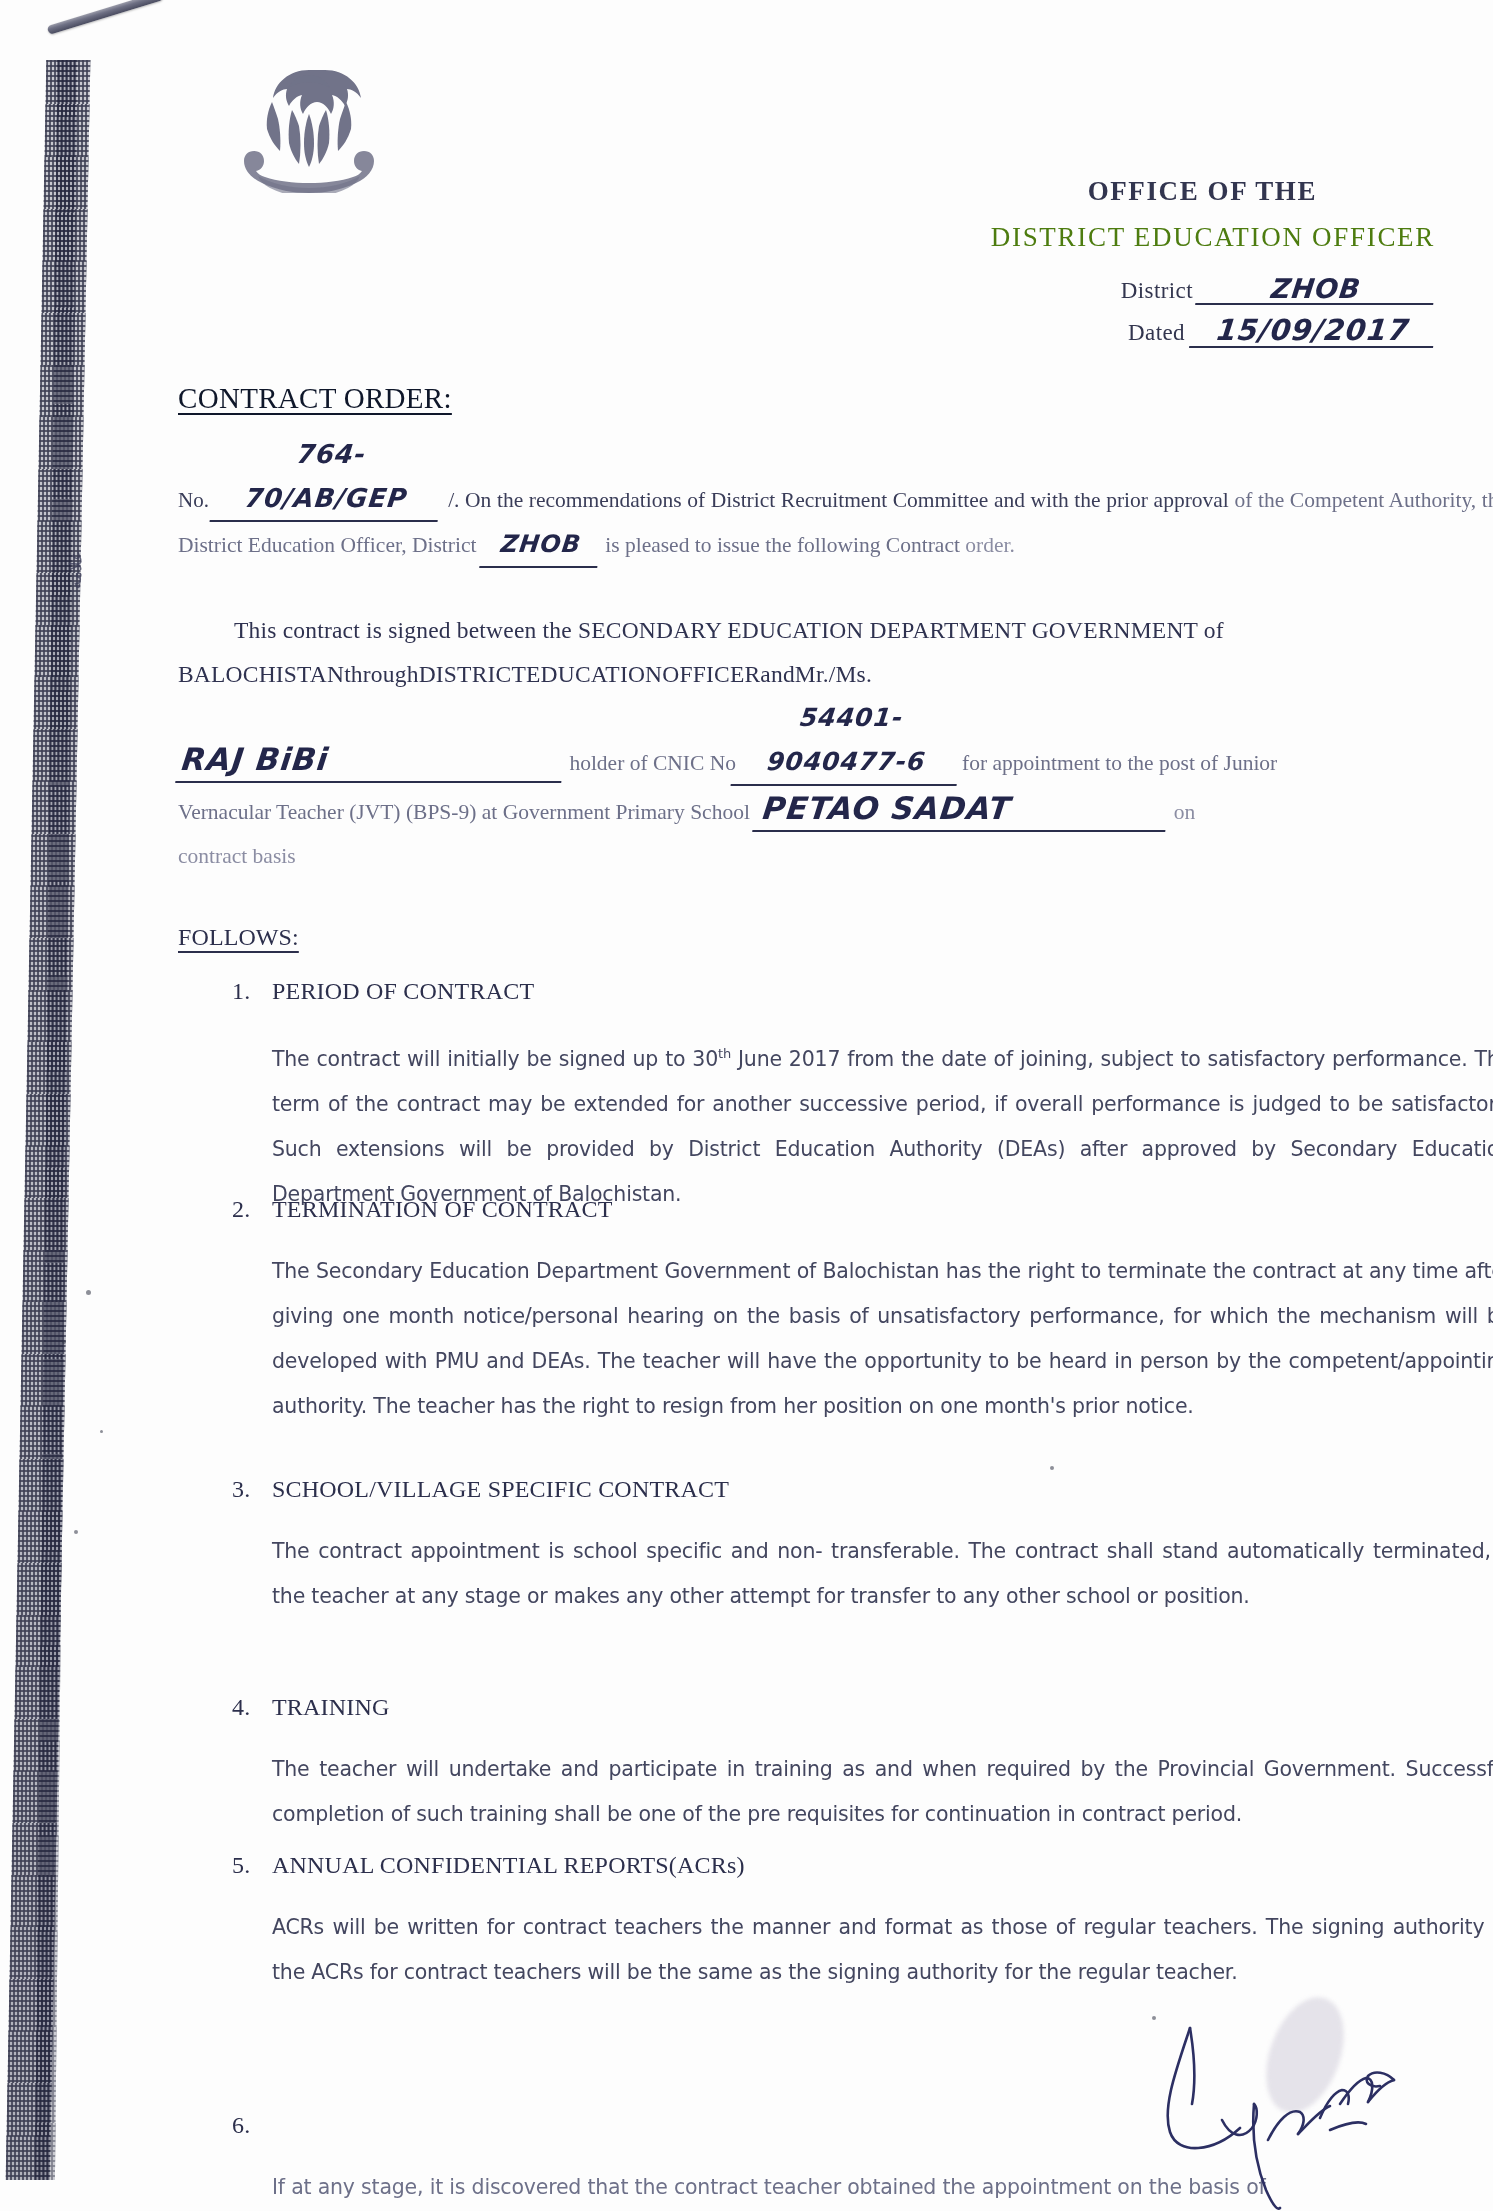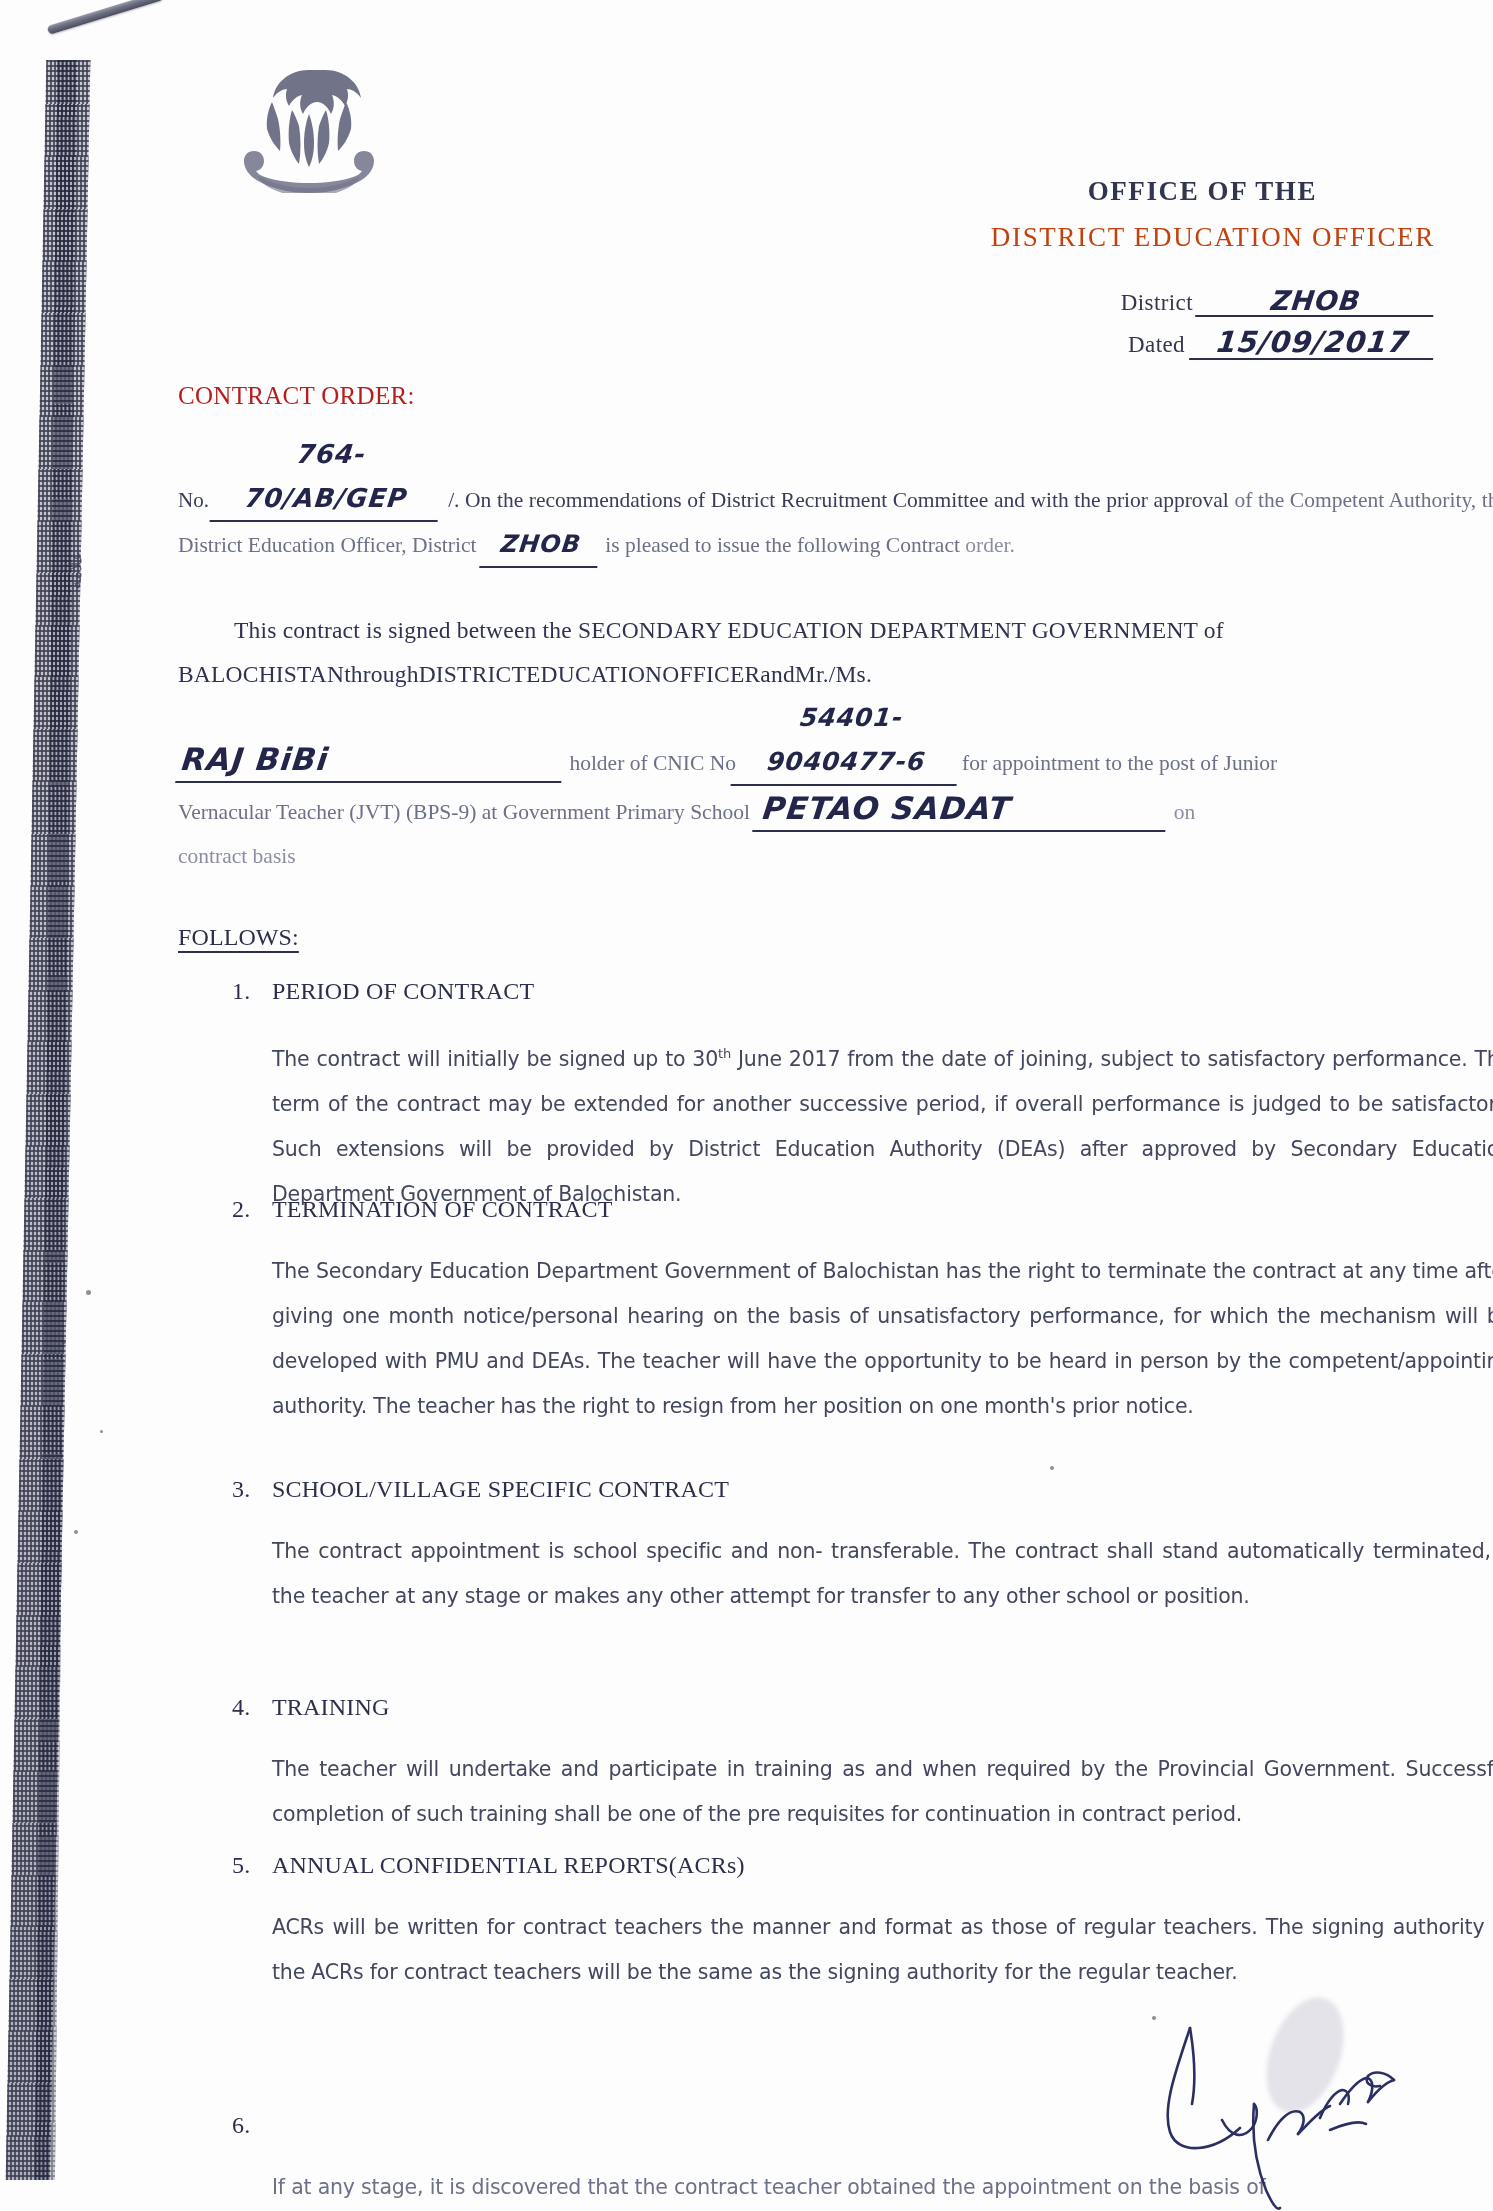--- a/index.html
+++ b/index.html
@@ -94,22 +94,22 @@
     font-size: 27px;
     letter-spacing: 1.6px;
     color: #32354f;
     margin-bottom: 19px;
     margin-right: 118px;
     font-weight: bold;
   }
   .hdr-line2 {
     font-size: 27px;
     letter-spacing: 1.7px;
-    color: #c2410c;
-    margin-bottom: 36px;
+    color: #4d7c0f;
+    margin-bottom: 24px;
     margin-right: 0px;
   }
   .field-row {
     display: flex;
     justify-content: flex-end;
     align-items: baseline;
     margin-bottom: 11px;
   }
   .field-row .lbl {
     font-size: 23px;
@@ -128,23 +128,24 @@
     border-bottom: 2.2px solid #2b2e4c;
     display: inline-block;
     text-align: center;
   }
   .dist-fill { width: 238px; font-size: 27px; margin-left: 4px; padding-bottom: 1px; }
   .date-fill { width: 244px; font-size: 29px; margin-left: 6px; padding-bottom: 1px; }
 
   
   .heading-ul {
     position: absolute;
-    font-size: 25px;
+    font-size: 29px;
     letter-spacing: .3px;
-    color: #b91c1c;
+    color: #0f172a;
+    text-decoration: underline;
     text-underline-offset: 5px;
     text-decoration-thickness: 2px;
     white-space: nowrap;
   }
   #contract-order-heading { left: 178px; top: 382px; }
 
   .para {
     position: absolute;
     font-size: 21.5px;
     line-height: 44px;

